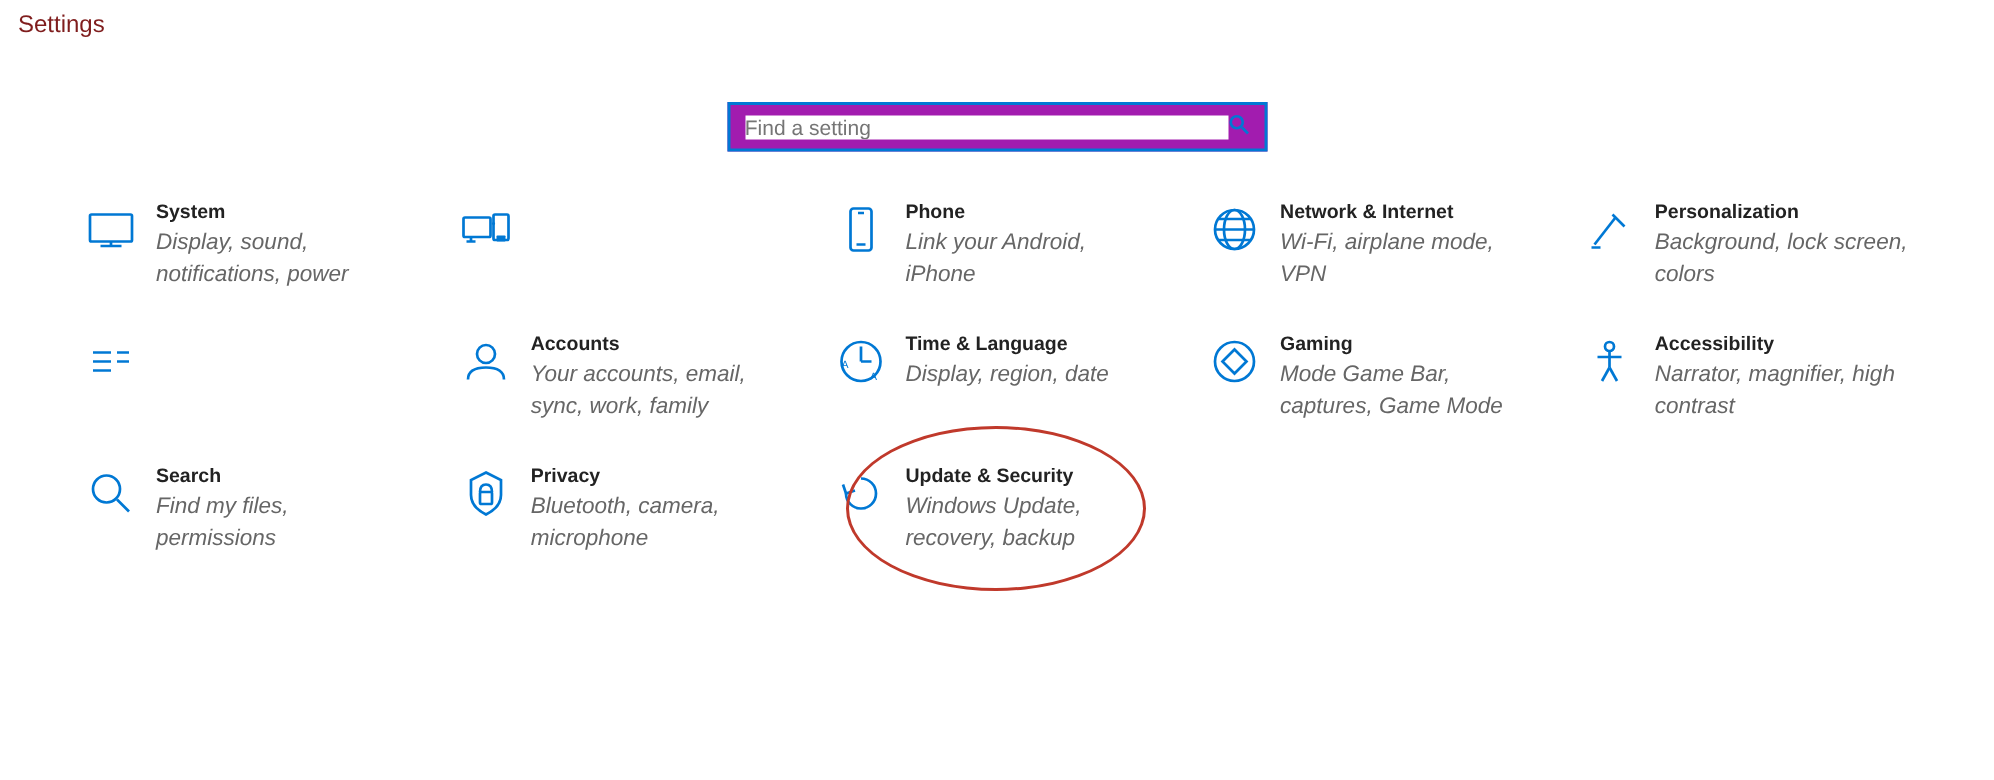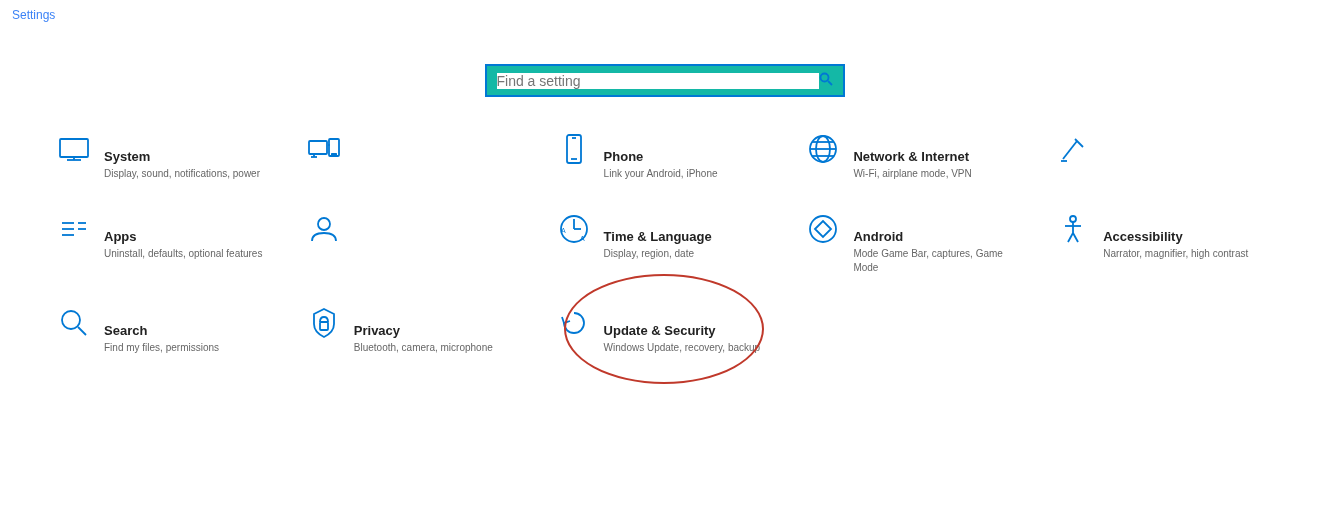--- a/index.html
+++ b/index.html
@@ -13,22 +13,22 @@
     }
     .title-bar {
       display: flex;
       align-items: center;
       justify-content: space-between;
       padding: 8px 12px 4px 12px;
       font-size: 12px;
       color: #333;
     }
     .title-bar-title {
-      font-size: 12px;
-      color: #3b82f6;
+      font-size: 16px;
+      color: #7f1d1d;
     }
     .title-bar-controls {
       display: flex;
       gap: 16px;
       font-size: 12px;
       color: #555;
     }
     .title-bar-controls span {
       cursor: pointer;
       padding: 2px 6px;
@@ -46,21 +46,21 @@
       display: flex;
       justify-content: center;
       margin: 10px 0 18px 0;
     }
     .search-bar {
       display: flex;
       align-items: flex-end;
       border: 2px solid #0078d4;
       width: 360px;
       padding: 6px 10px;
-      background: #14b8a6;
+      background: #a21caf;
     }
     .search-bar input {
       border: none;
       outline: none;
       flex: 1;
       font-size: 14px;
       color: #888;
       font-family: 'Segoe UI', sans-serif;
     }
     .search-icon-svg {
@@ -88,26 +88,26 @@
       flex-shrink: 0;
       margin-right: 12px;
       margin-top: 2px;
       color: #0078d4;
     }
     .setting-text h3 {
       font-size: 13px;
       font-weight: 600;
       color: #222;
       margin-bottom: 3px;
-      margin-top: 20px;
     }
     .setting-text p {
-      font-size: 10px;
+      font-size: 15px;
       color: #666;
       line-height: 1.4;
+      font-style: italic;
     }
     .highlighted-circle {
       position: absolute;
       top: 50%;
       left: 50%;
       transform: translate(-50%, -50%);
       width: 200px;
       height: 110px;
       border: 2.5px solid #c0392b;
       border-radius: 50%;
@@ -193,41 +193,45 @@
       <p>Wi-Fi, airplane mode, VPN</p>
     </div>
 
   </div>
     <div class="setting-item">
     <div class="setting-icon"><svg viewBox="0 0 36 36" width="36" height="36" fill="none" stroke="#0078d4" stroke-width="1.6">
     <line x1="8" y1="28" x2="22" y2="10"></line>
     <line x1="20" y1="8" x2="28" y2="16"></line>
     <line x1="6" y1="30" x2="12" y2="30"></line>
   </svg></div>
+    <div class="setting-text">
+      <h3>Personalization</h3>
+      <p>Background, lock screen, colors</p>
+    </div>
 
   </div>
     <div class="setting-item">
     <div class="setting-icon"><svg viewBox="0 0 36 36" width="36" height="36" fill="none" stroke="#0078d4" stroke-width="1.6">
     <line x1="6" y1="12" x2="18" y2="12"></line>
     <line x1="6" y1="18" x2="18" y2="18"></line>
     <line x1="6" y1="24" x2="18" y2="24"></line>
     <line x1="22" y1="12" x2="30" y2="12"></line>
     <line x1="22" y1="18" x2="30" y2="18"></line>
   </svg></div>
-    <div class="setting-text">
-      <h3>Apps</h3>
-      <p>Uninstall, defaults, optional features</p>
-    </div>
 
   </div>
     <div class="setting-item">
     <div class="setting-icon"><svg viewBox="0 0 36 36" width="36" height="36" fill="none" stroke="#0078d4" stroke-width="1.6">
     <circle cx="18" cy="13" r="6"></circle>
     <path d="M6 30 Q6 22 18 22 Q30 22 30 30"></path>
   </svg></div>
+    <div class="setting-text">
+      <h3>Accounts</h3>
+      <p>Your accounts, email, sync, work, family</p>
+    </div>
 
   </div>
     <div class="setting-item">
     <div class="setting-icon"><svg viewBox="0 0 36 36" width="36" height="36" fill="none" stroke="#0078d4" stroke-width="1.6">
     <circle cx="18" cy="18" r="13"></circle>
     <line x1="18" y1="8" x2="18" y2="18"></line>
     <line x1="18" y1="18" x2="25" y2="18"></line>
     <text x="5" y="22" font-size="7" fill="#0078d4" stroke="none" font-family="sans-serif">A</text>
     <text x="24" y="30" font-size="7" fill="#0078d4" stroke="none" font-family="sans-serif">A</text>
   </svg></div>
@@ -236,21 +240,21 @@
       <p>Display, region, date</p>
     </div>
 
   </div>
     <div class="setting-item">
     <div class="setting-icon"><svg viewBox="0 0 36 36" width="36" height="36" fill="none" stroke="#0078d4" stroke-width="1.6">
     <circle cx="18" cy="18" r="13"></circle>
     <path d="M10 18 L18 10 L26 18 L18 26 Z"></path>
   </svg></div>
     <div class="setting-text">
-      <h3>Android</h3>
+      <h3>Gaming</h3>
       <p>Mode Game Bar, captures, Game Mode</p>
     </div>
 
   </div>
     <div class="setting-item">
     <div class="setting-icon"><svg viewBox="0 0 36 36" width="36" height="36" fill="none" stroke="#0078d4" stroke-width="1.6">
     <circle cx="18" cy="8" r="3"></circle>
     <line x1="18" y1="11" x2="18" y2="22"></line>
     <line x1="10" y1="15" x2="26" y2="15"></line>
     <line x1="18" y1="22" x2="13" y2="31"></line>

